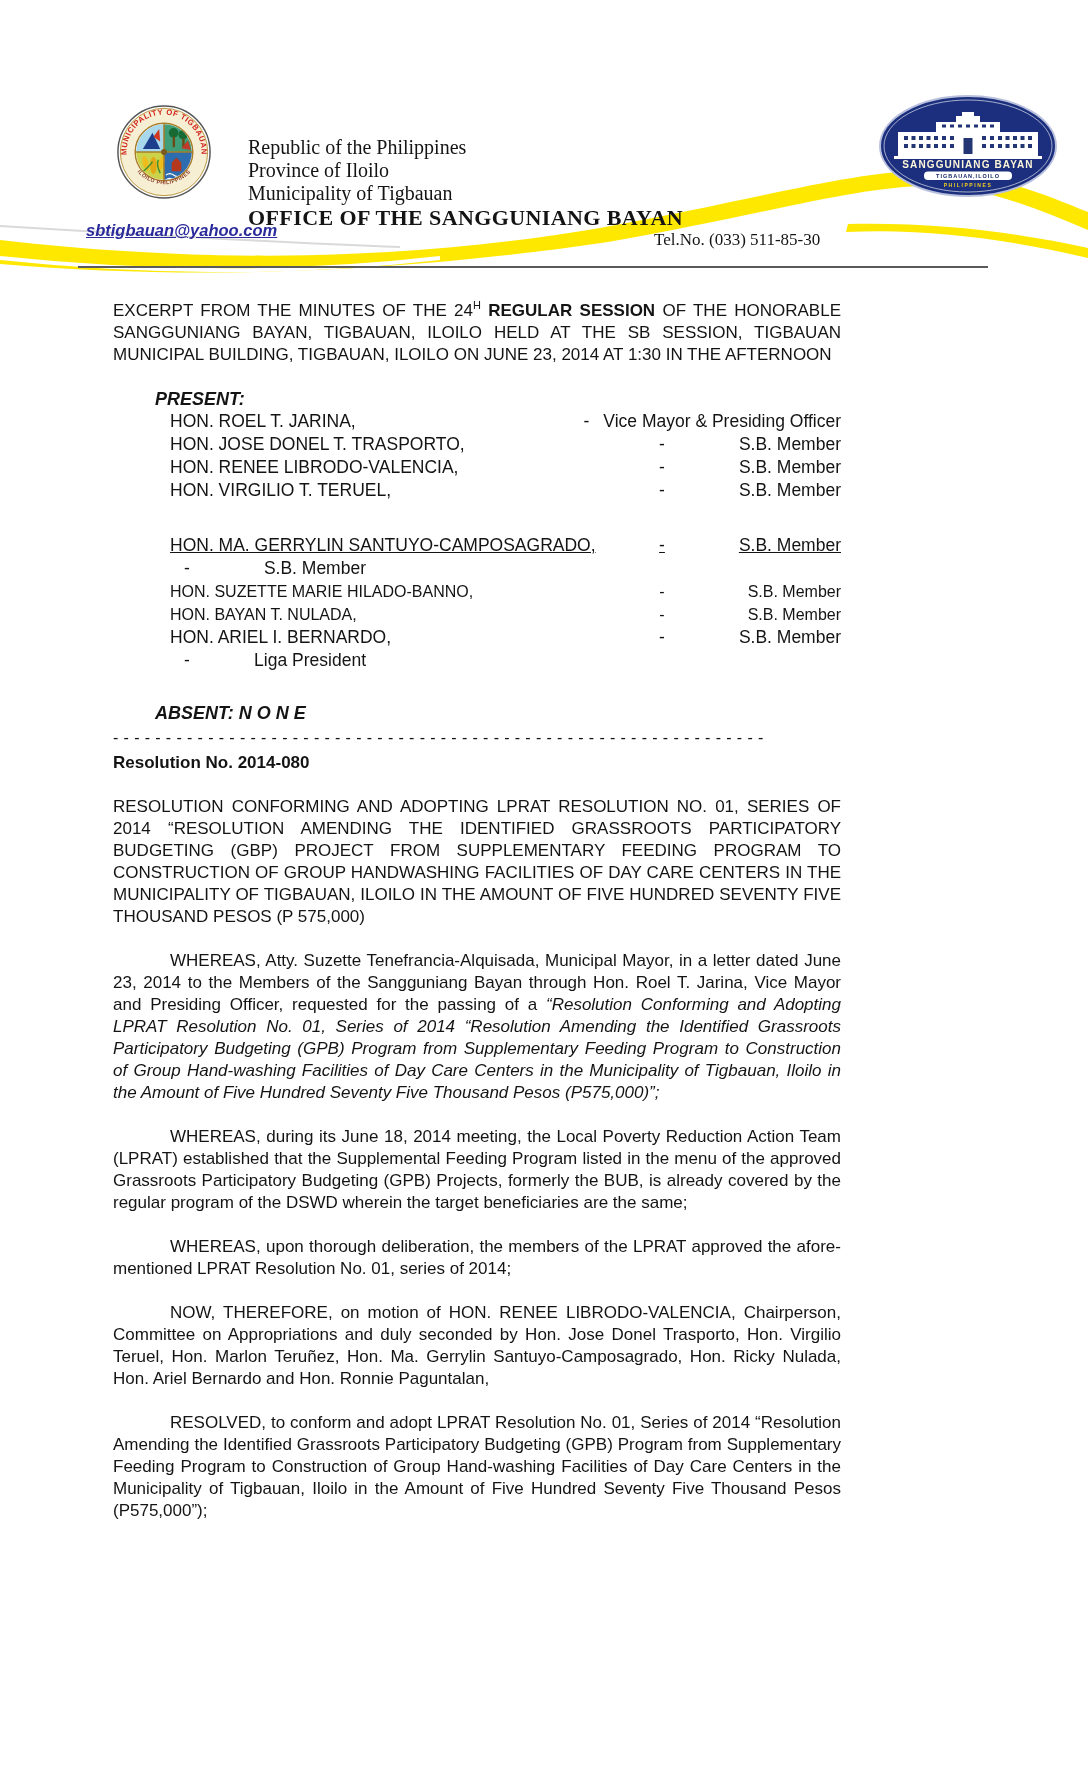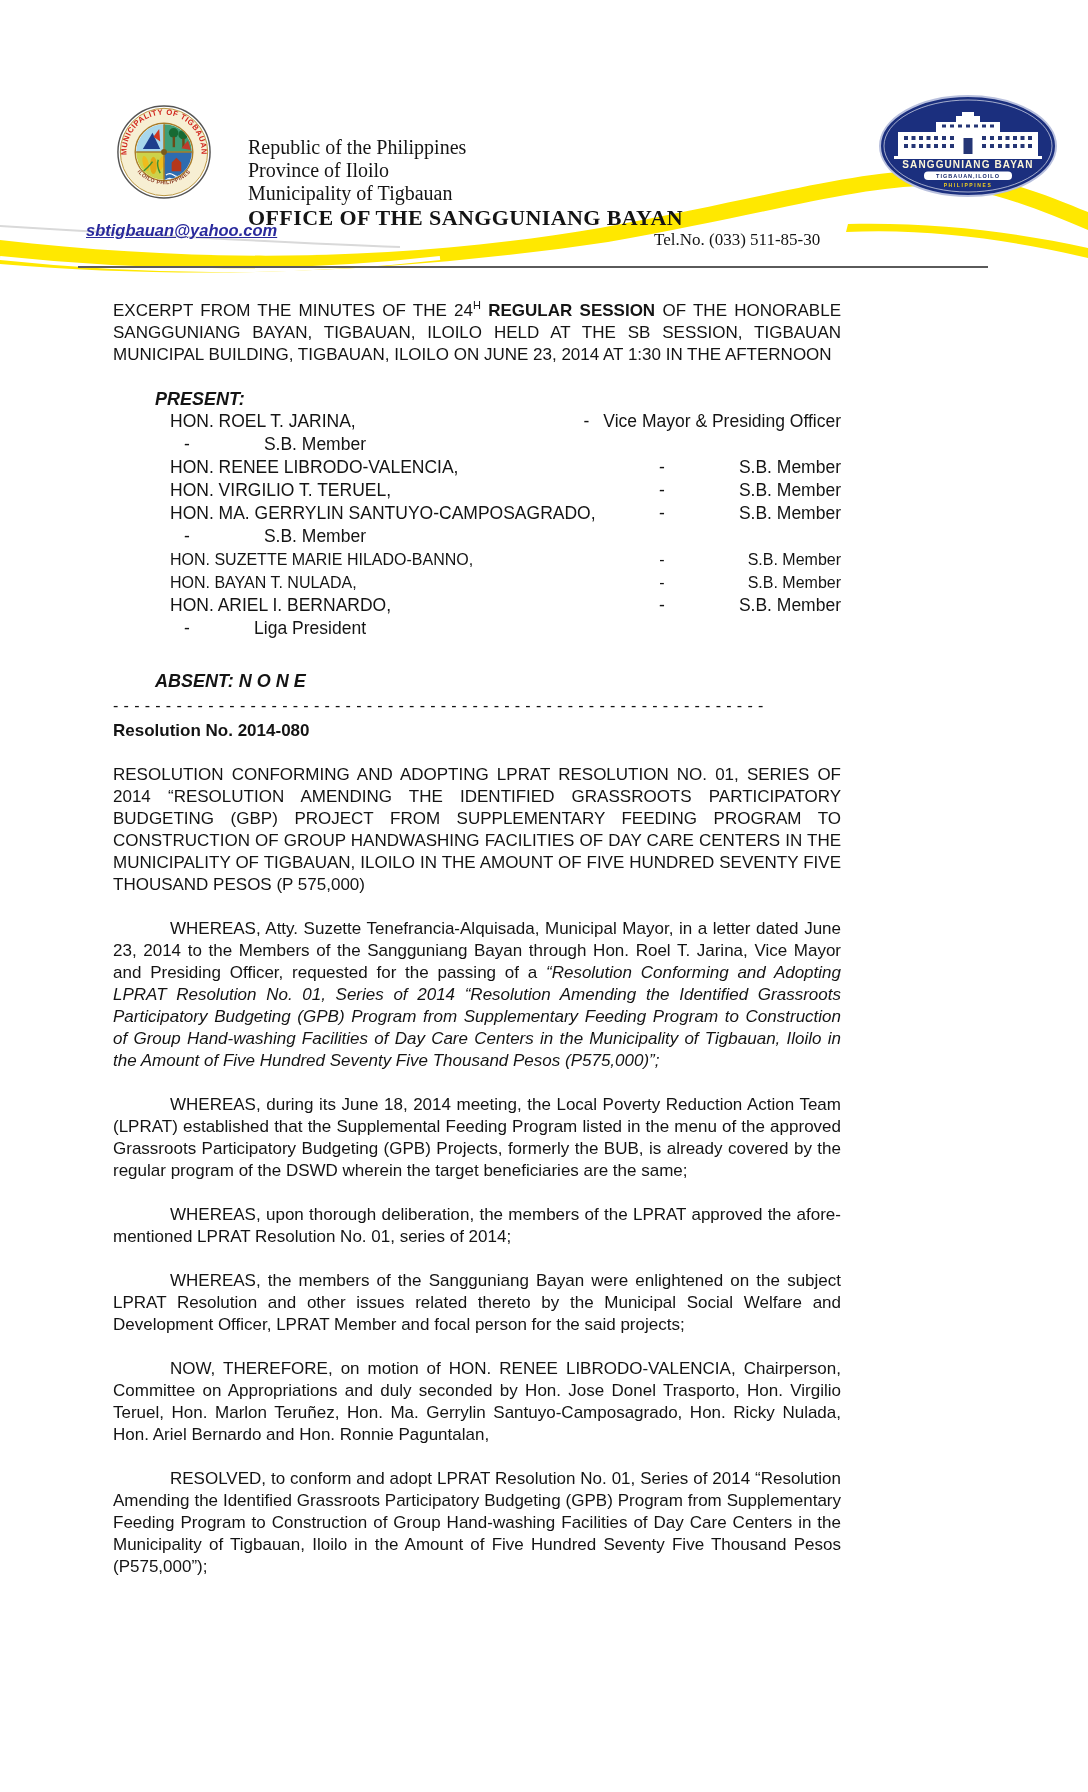--- a/index.html
+++ b/index.html
@@ -22,21 +22,21 @@
   .ind{text-indent:57px;}
   .label{font-weight:bold;font-style:italic;font-size:18px;line-height:22px;margin-left:42px;}
   .present{margin-top:8px;}
   .absent{margin-top:30px;}
   .roster{margin-left:57px;font-size:17.5px;}
   .row{display:flex;line-height:23px;}
   .row .nm{flex:1 1 auto;white-space:nowrap;}
   .row .dash{flex:0 0 auto;width:34px;text-align:center;}
   .row .pos{flex:0 0 auto;min-width:162px;text-align:right;white-space:nowrap;}
   .row.small{font-size:16px;justify-content:space-between;}
-  .row.gap-before{}
+  .row.gap-before{margin-top:32px;text-decoration:underline;}
   .dashline{white-space:nowrap;overflow:hidden;letter-spacing:.4px;font-size:16px;line-height:24px;margin-top:2px;}
   .resno{text-align:left;font-weight:bold;margin:2px 0 22px 0;}
   .bold{font-weight:bold;}
   .ital{font-style:italic;}
   sup{font-size:11px;line-height:0;vertical-align:super;}
 </style>
 </head>
 <body>
 
 <div class="page">
@@ -160,20 +160,21 @@
 
     <div class="roster">
 
         <div class="row">
           <span class="nm">HON. ROEL T. JARINA,</span>
           <span class="dash">-</span>
           <span class="pos">Vice Mayor &amp; Presiding Officer</span>
         </div>
 
         <div class="row">
+          <span class="nm">HON. JOSE DONEL T. TRASPORTO,</span>
           <span class="dash">-</span>
           <span class="pos">S.B. Member</span>
         </div>
 
         <div class="row">
           <span class="nm">HON. RENEE LIBRODO-VALENCIA,</span>
           <span class="dash">-</span>
           <span class="pos">S.B. Member</span>
         </div>
 
@@ -219,17 +220,16 @@
       </div>
 
     <div class="label absent">ABSENT: N O N E</div>
     <div class="dashline">- - - - - - - - - - - - - - - - - - - - - - - - - - - - - - - - - - - - - - - - - - - - - - - - -  - - - - - - - - - - - - -</div>
     <div class="resno">Resolution No. 2014-080</div>
 
     <p class="para"><span>RESOLUTION CONFORMING AND ADOPTING LPRAT RESOLUTION NO. 01, SERIES OF 2014 “RESOLUTION AMENDING THE IDENTIFIED GRASSROOTS PARTICIPATORY BUDGETING (GBP) PROJECT FROM SUPPLEMENTARY FEEDING PROGRAM TO CONSTRUCTION OF GROUP HANDWASHING FACILITIES OF DAY CARE CENTERS IN THE MUNICIPALITY OF TIGBAUAN, ILOILO IN THE AMOUNT OF FIVE HUNDRED SEVENTY FIVE THOUSAND PESOS (P 575,000)</span></p>
     <p class="para ind"><span>WHEREAS, Atty. Suzette Tenefrancia-Alquisada, Municipal Mayor, in a letter dated June 23, 2014 to the Members of the Sangguniang Bayan through Hon. Roel T. Jarina, Vice Mayor and Presiding Officer, requested for the passing of a </span><span class="ital">“Resolution Conforming and Adopting LPRAT Resolution No. 01, Series of 2014 “Resolution Amending the Identified Grassroots Participatory Budgeting (GPB) Program from Supplementary Feeding Program to Construction of Group Hand-washing Facilities of Day Care Centers in the Municipality of Tigbauan, Iloilo in the Amount of Five Hundred Seventy Five Thousand Pesos (P575,000)”;</span></p>
     <p class="para ind"><span>WHEREAS, during its June 18, 2014 meeting, the Local Poverty Reduction Action Team (LPRAT) established that the Supplemental Feeding Program listed in the menu of the approved Grassroots Participatory Budgeting (GPB) Projects, formerly the BUB, is already covered by the regular program of the DSWD wherein the target beneficiaries are the same;</span></p>
     <p class="para ind"><span>WHEREAS, upon thorough deliberation, the members of the LPRAT approved the afore-mentioned LPRAT Resolution No. 01, series of 2014;</span></p>
-    <p class="para ind"><span>WHEREAS, the members of the Sangguniang Bayan were enlightened on the subject LPRAT Resolution and other issues related thereto by the Municipal Social Welfare and Development Officer, LPRAT Member and focal person for the said projects;</span></p>
     <p class="para ind"><span>NOW, THEREFORE, on motion of HON. RENEE LIBRODO-VALENCIA, Chairperson, Committee on Appropriations and duly seconded by Hon. Jose Donel Trasporto, Hon. Virgilio Teruel, Hon. Marlon Teruñez, Hon. Ma. Gerrylin Santuyo-Camposagrado, Hon. Ricky Nulada, Hon. Ariel Bernardo and Hon. Ronnie Paguntalan,</span></p>
     <p class="para ind"><span>RESOLVED, to conform and adopt LPRAT Resolution No. 01, Series of 2014 “Resolution Amending the Identified Grassroots Participatory Budgeting (GPB) Program from Supplementary Feeding Program to Construction of Group Hand-washing Facilities of Day Care Centers in the Municipality of Tigbauan, Iloilo in the Amount of Five Hundred Seventy Five Thousand Pesos (P575,000”);</span></p>
   </div>
 </div>
 
 </body></html>

